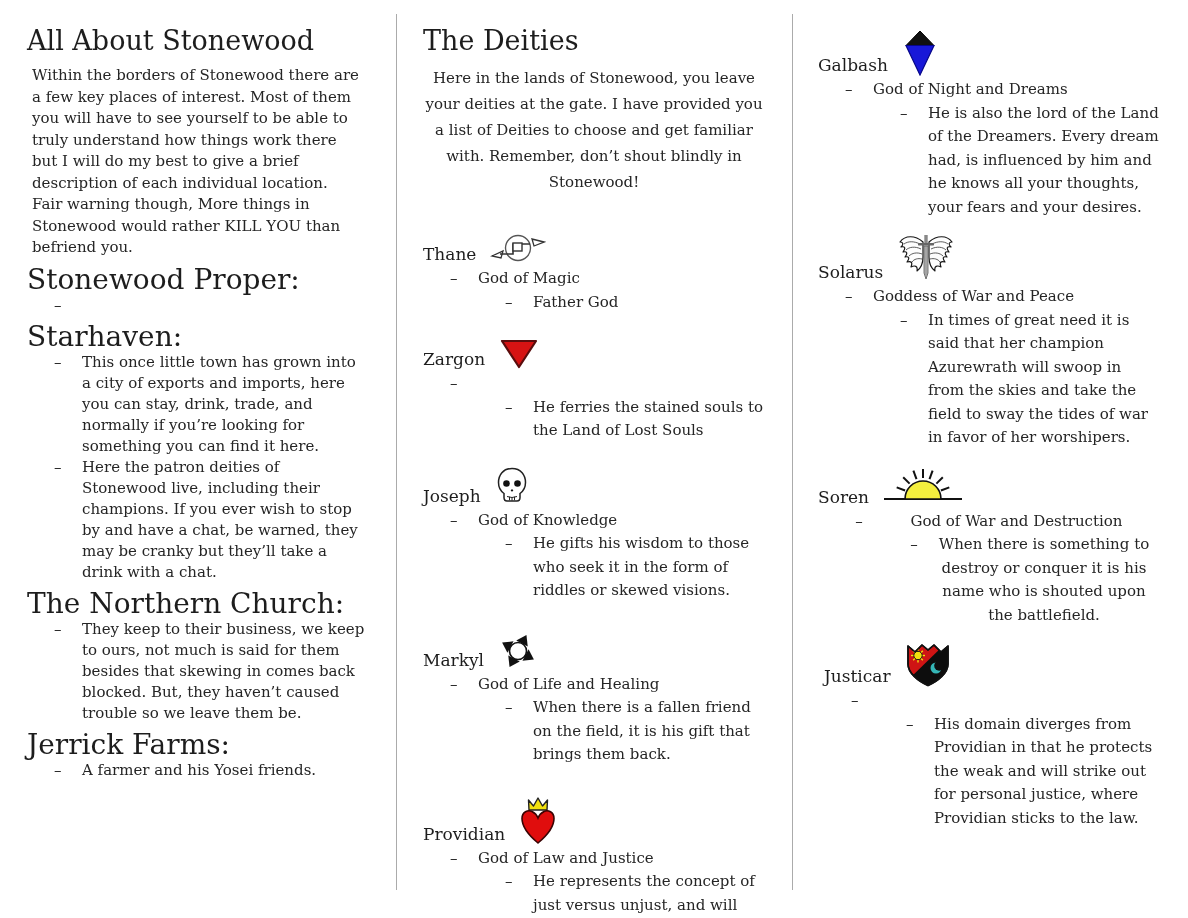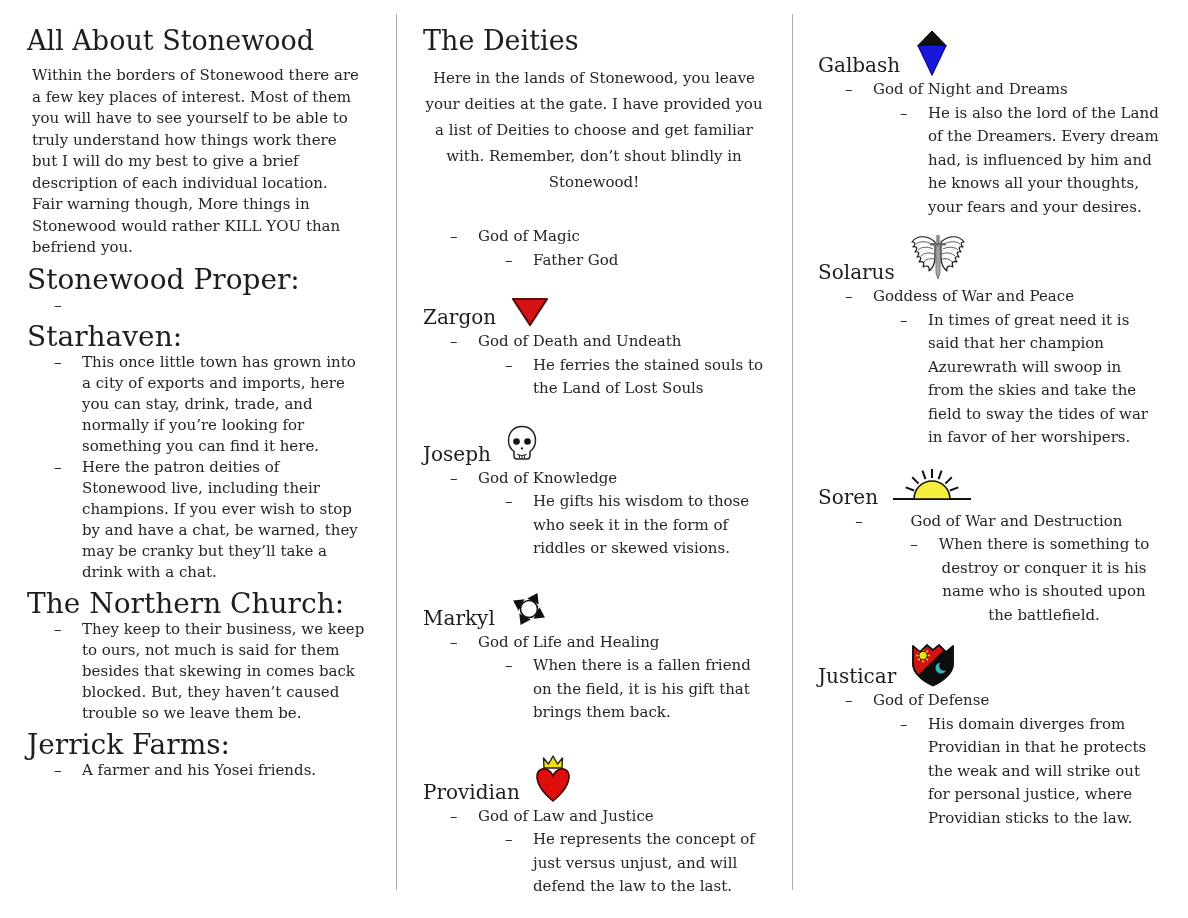--- a/index.html
+++ b/index.html
@@ -17,24 +17,24 @@
   .intro-mid{font-size:15px;line-height:26px;margin:6px 0 0 0;text-align:center;}
   h2{font-size:28px;font-weight:normal;margin:8px 0 2px 0;line-height:26px;color:#1d1d1d;}
   .li{display:flex;font-size:15px;line-height:21px;}
   .col-mid .li,.col-right .li{line-height:23.5px;}
   .l1{padding-left:27px;}
   .l2{padding-left:82px;}
   .dash{flex:0 0 28px;}
   .li .txt{flex:1;}
   .deity{margin-top:24px;}
   .deity-head{display:flex;align-items:flex-end;gap:14px;}
-  .deity-name{font-size:20px;line-height:26px;color:#1d1d1d;}
+  .deity-name{font-size:17px;line-height:26px;color:#1d1d1d;}
   .icon{display:inline-block;position:relative;top:2px;}
   .mt30{margin-top:30px;} .mt26{margin-top:26px;} .mt22{margin-top:22px;}
-  .mt12{margin-top:12px;} .mt14{margin-top:14px;text-align:center;} .mt10{margin-top:10px;} .mt0{margin-top:0;}
+  .mt12{margin-top:12px;} .mt14{margin-top:14px;text-align:center;} .mt10{margin-top:10px;margin-left:6px;} .mt0{margin-top:0;}
 </style>
 </head>
 <body>
 
 <div class="page">
   <div class="divider d1"></div>
   <div class="divider d2"></div>
 
   <div class="col col-left">
     <h1>All About Stonewood</h1>
@@ -75,20 +75,32 @@
 
     </div>
 
   </div>
 
   <div class="col col-mid">
     <h1>The Deities</h1>
     <p class="intro-mid">Here in the lands of Stonewood, you leave your deities at the gate. I have provided you a list of Deities to choose and get familiar with. Remember, don’t shout blindly in Stonewood!</p>
 
     <div class="deity mt30">
+      <div class="deity-head">
+        <span class="deity-name">Thane</span>
+        <span class="icon">
+          <svg width="56" height="38" viewBox="0 0 56 38">
+            <circle cx="28" cy="21" r="12.5" fill="none" stroke="#555" stroke-width="1.4"></circle>
+            <polyline points="10,27 23,27 23,17 40,17" fill="none" stroke="#333" stroke-width="1.6"></polyline>
+            <rect x="23" y="16" width="9" height="8" fill="#fff" stroke="#333" stroke-width="1.4"></rect>
+            <polygon points="2,29 13,24 11,31" fill="none" stroke="#333" stroke-width="1.3"></polygon>
+            <polygon points="54,15 42,12 44,19" fill="none" stroke="#333" stroke-width="1.3"></polygon>
+          </svg>
+        </span>
+      </div>
       <div class="li l1">
           <span class="dash">–</span>
           <span class="txt">God of Magic</span>
         </div>
       <div class="li l2">
           <span class="dash">–</span>
           <span class="txt">Father God</span>
         </div>
     </div>
 
@@ -96,21 +108,20 @@
       <div class="deity-head">
         <span class="deity-name">Zargon</span>
         <span class="icon">
           <svg width="40" height="32" viewBox="0 0 40 32">
             <polygon points="3,3 37,3 20,29" fill="#d61313" stroke="#5a0d0d" stroke-width="2.2" stroke-linejoin="round"></polygon>
           </svg>
         </span>
       </div>
       <div class="li l1">
           <span class="dash">–</span>
-          <span class="txt">God of Death and Undeath</span>
         </div>
       <div class="li l2">
           <span class="dash">–</span>
           <span class="txt">He ferries the stained souls to the Land of Lost Souls</span>
         </div>
     </div>
 
     <div class="deity mt22">
       <div class="deity-head">
         <span class="deity-name">Joseph</span>
@@ -279,21 +290,20 @@
               <line x1="8.2" y1="11.7" x2="17.8" y2="21.3"></line>
               <line x1="17.8" y1="11.7" x2="8.2" y2="21.3"></line>
             </g>
             <circle cx="13" cy="16.5" r="4.2" fill="#f2e10e" stroke="#111" stroke-width="1"></circle>
             <path d="M3,7 L10,13 L17,6 L23,11 L29,6 L36,13 L43,7 L43,25 C43,34 33,42 23,46.5 C13,42 3,34 3,25 Z" fill="none" stroke="#111" stroke-width="1.6" stroke-linejoin="round"></path>
           </svg>
         </span>
       </div>
       <div class="li l1">
           <span class="dash">–</span>
-          <span class="txt">God of Defense</span>
         </div>
       <div class="li l2">
           <span class="dash">–</span>
           <span class="txt">His domain diverges from Providian in that he protects the weak and will strike out for personal justice, where Providian sticks to the law.</span>
         </div>
     </div>
   </div>
 </div>
 
 </body></html>

